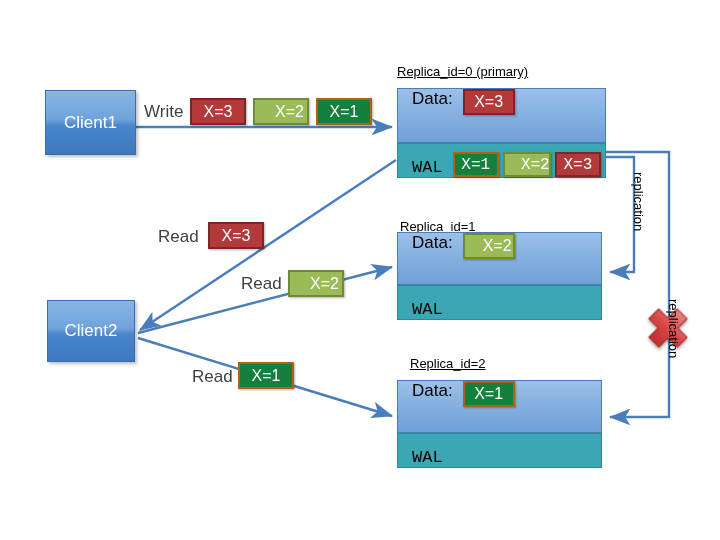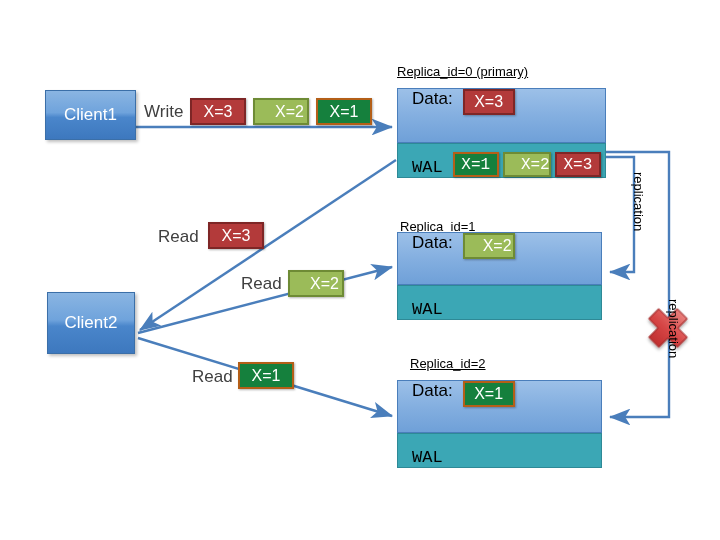--- a/index.html
+++ b/index.html
@@ -152,25 +152,25 @@
 
     <path d="M606,157 L634,157 L634,272 L610,272" fill="none" stroke="#4A7EBB" stroke-width="2.4" marker-end="url(#arrowhead)"></path>
 
     <path d="M606,152 L669,152 L669,417 L610,417" fill="none" stroke="#4A7EBB" stroke-width="2.4" marker-end="url(#arrowhead)"></path>
 
     <g filter="url(#softshadow)" transform="translate(668,328) rotate(45)">
       <path d="M-20,-7 L-7,-7 L-7,-20 L7,-20 L7,-7 L20,-7 L20,7 L7,7 L7,20 L-7,20 L-7,7 L-20,7 Z" fill="url(#xgrad)" stroke="#A52A2A" stroke-width="1.2" stroke-linejoin="round"></path>
     </g>
   </svg>
 
-  <div class="node client" style="left:45px; top:90px; width:91px; height:50px;">
+  <div class="node client" style="left:45px; top:90px; width:91px; height:65px;">
     <span>Client1</span>
   </div>
 
-  <div class="node client" style="left:47px; top:292px; width:88px; height:62px;">
+  <div class="node client" style="left:47px; top:300px; width:88px; height:62px;">
     <span>Client2</span>
   </div>
 
   <div class="flabel" style="left:144px; top:102px;">Write</div>
 
   <div class="chip chip-red chip-inline" style="left:190px; top:98px;">
     <span>X=3</span>
   </div>
   <div class="chip chip-green chip-inline" style="left:253px; top:98px;">
     <span>X=2</span>

